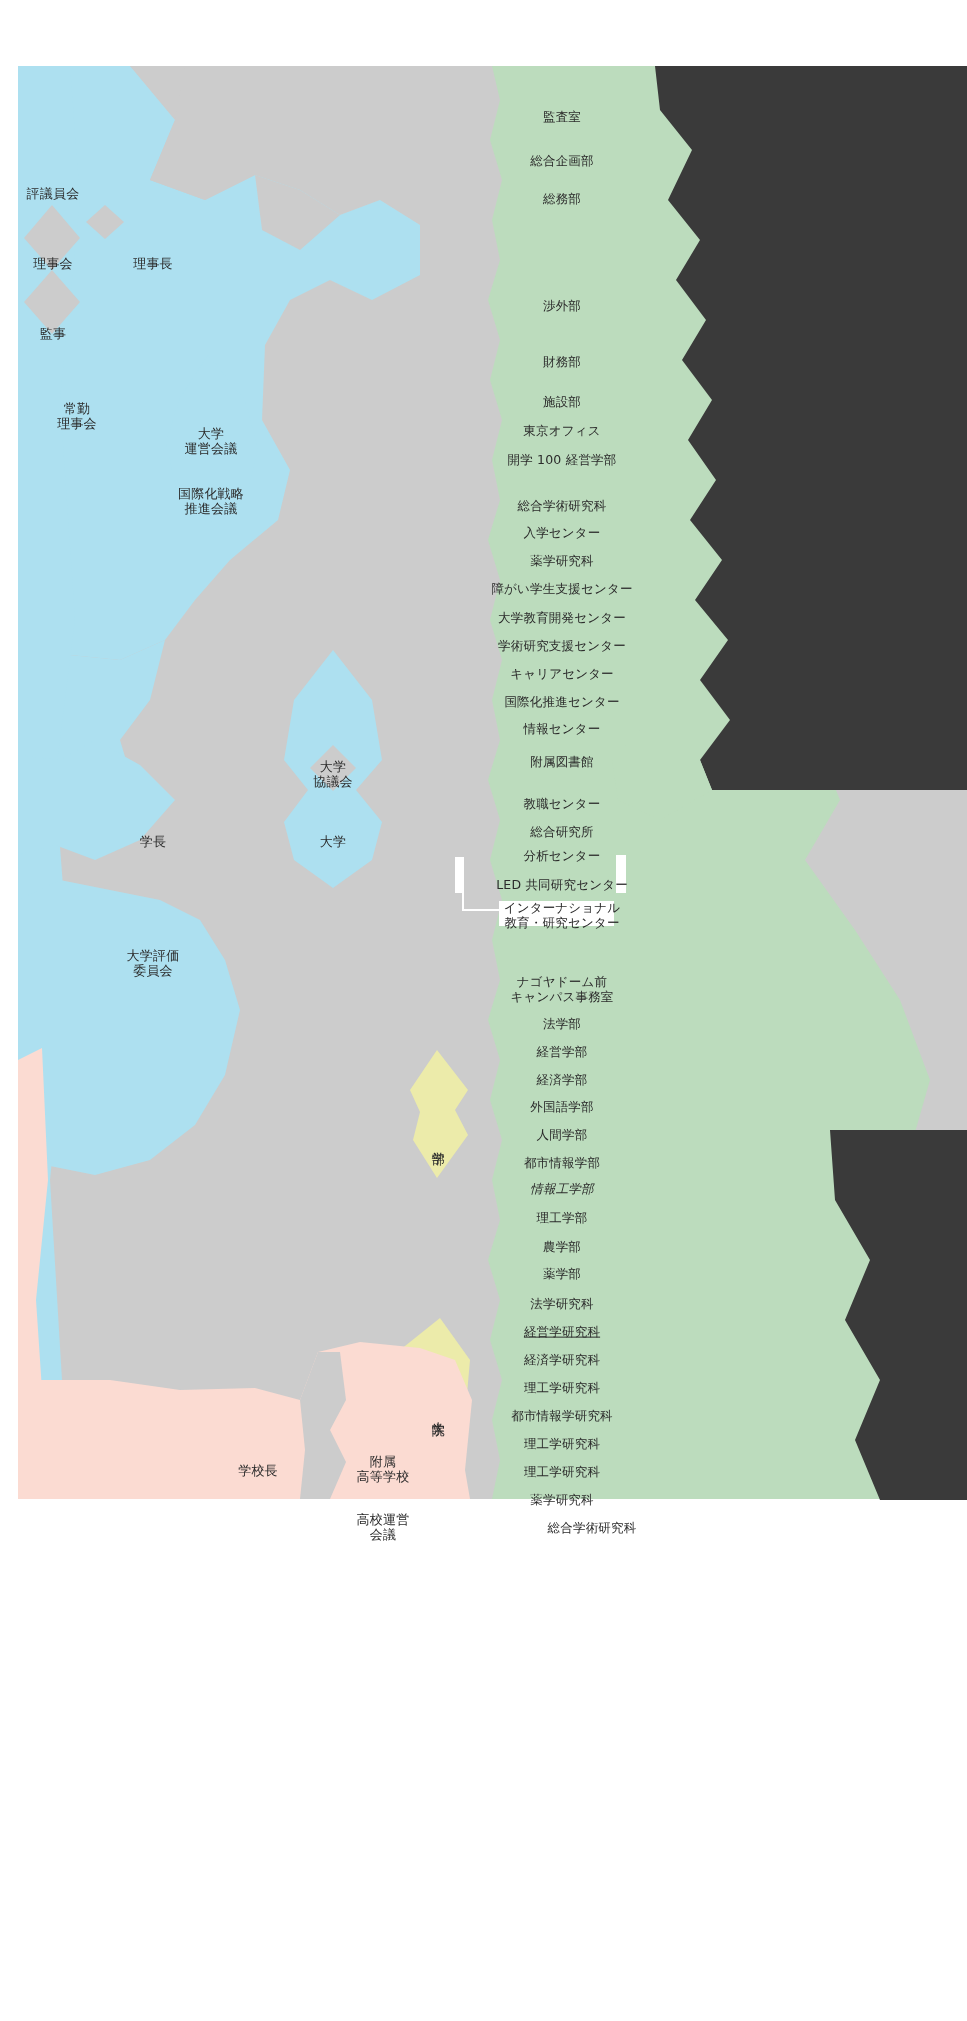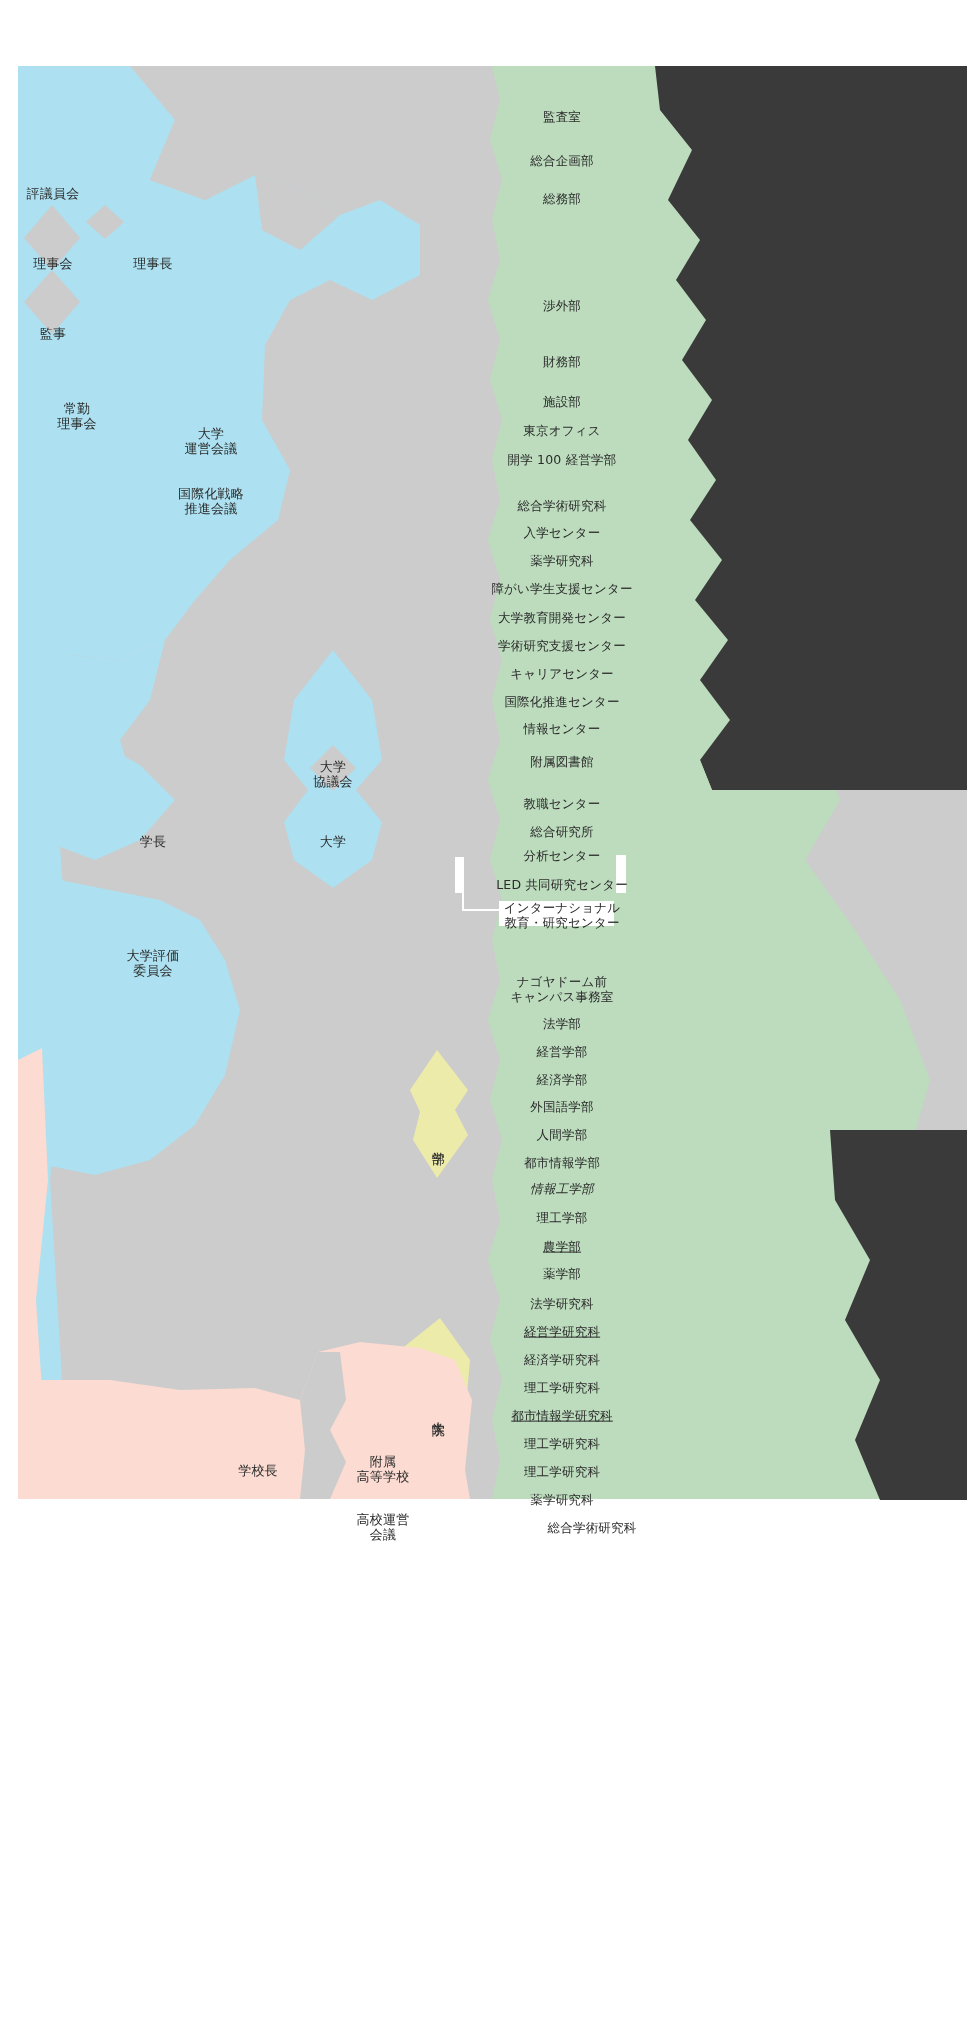--- a/index.html
+++ b/index.html
@@ -151,26 +151,26 @@
       <div class="lbl sm" style="left: 562px; top: 949px;">ナゴヤドーム前
 キャンパス事務室</div>
       <div class="lbl sm" style="left: 562px; top: 983px;">法学部</div>
       <div class="lbl sm" style="left: 562px; top: 1011px;">経営学部</div>
       <div class="lbl sm" style="left: 562px; top: 1039px;">経済学部</div>
       <div class="lbl sm" style="left: 562px; top: 1066px;">外国語学部</div>
       <div class="lbl sm" style="left: 562px; top: 1094px;">人間学部</div>
       <div class="lbl sm" style="left: 562px; top: 1122px;">都市情報学部</div>
       <div class="lbl sm" style="left: 562px; top: 1148px; font-style: italic;">情報工学部</div>
       <div class="lbl sm" style="left: 562px; top: 1177px;">理工学部</div>
-      <div class="lbl sm" style="left: 562px; top: 1206px; text-decoration: underline;">農学部</div>
+      <div class="lbl sm" style="left: 562px; top: 1206px;">農学部</div>
       <div class="lbl sm" style="left: 562px; top: 1233px;">薬学部</div>
       <div class="lbl sm" style="left: 562px; top: 1263px;">法学研究科</div>
       <div class="lbl sm" style="left: 562px; top: 1291px; text-decoration: underline;">経営学研究科</div>
       <div class="lbl sm" style="left: 562px; top: 1319px;">経済学研究科</div>
       <div class="lbl sm" style="left: 562px; top: 1347px;">理工学研究科</div>
-      <div class="lbl sm" style="left: 562px; top: 1375px; text-decoration: underline;">都市情報学研究科</div>
+      <div class="lbl sm" style="left: 562px; top: 1375px;">都市情報学研究科</div>
       <div class="lbl sm" style="left: 562px; top: 1403px;">理工学研究科</div>
       <div class="lbl sm" style="left: 562px; top: 1431px;">理工学研究科</div>
       <div class="lbl sm" style="left: 562px; top: 1459px;">薬学研究科</div>
       <div class="lbl sm" style="left: 592px; top: 1487px;">総合学術研究科</div>
     </div>
 
 </div>
 
 </body></html>

